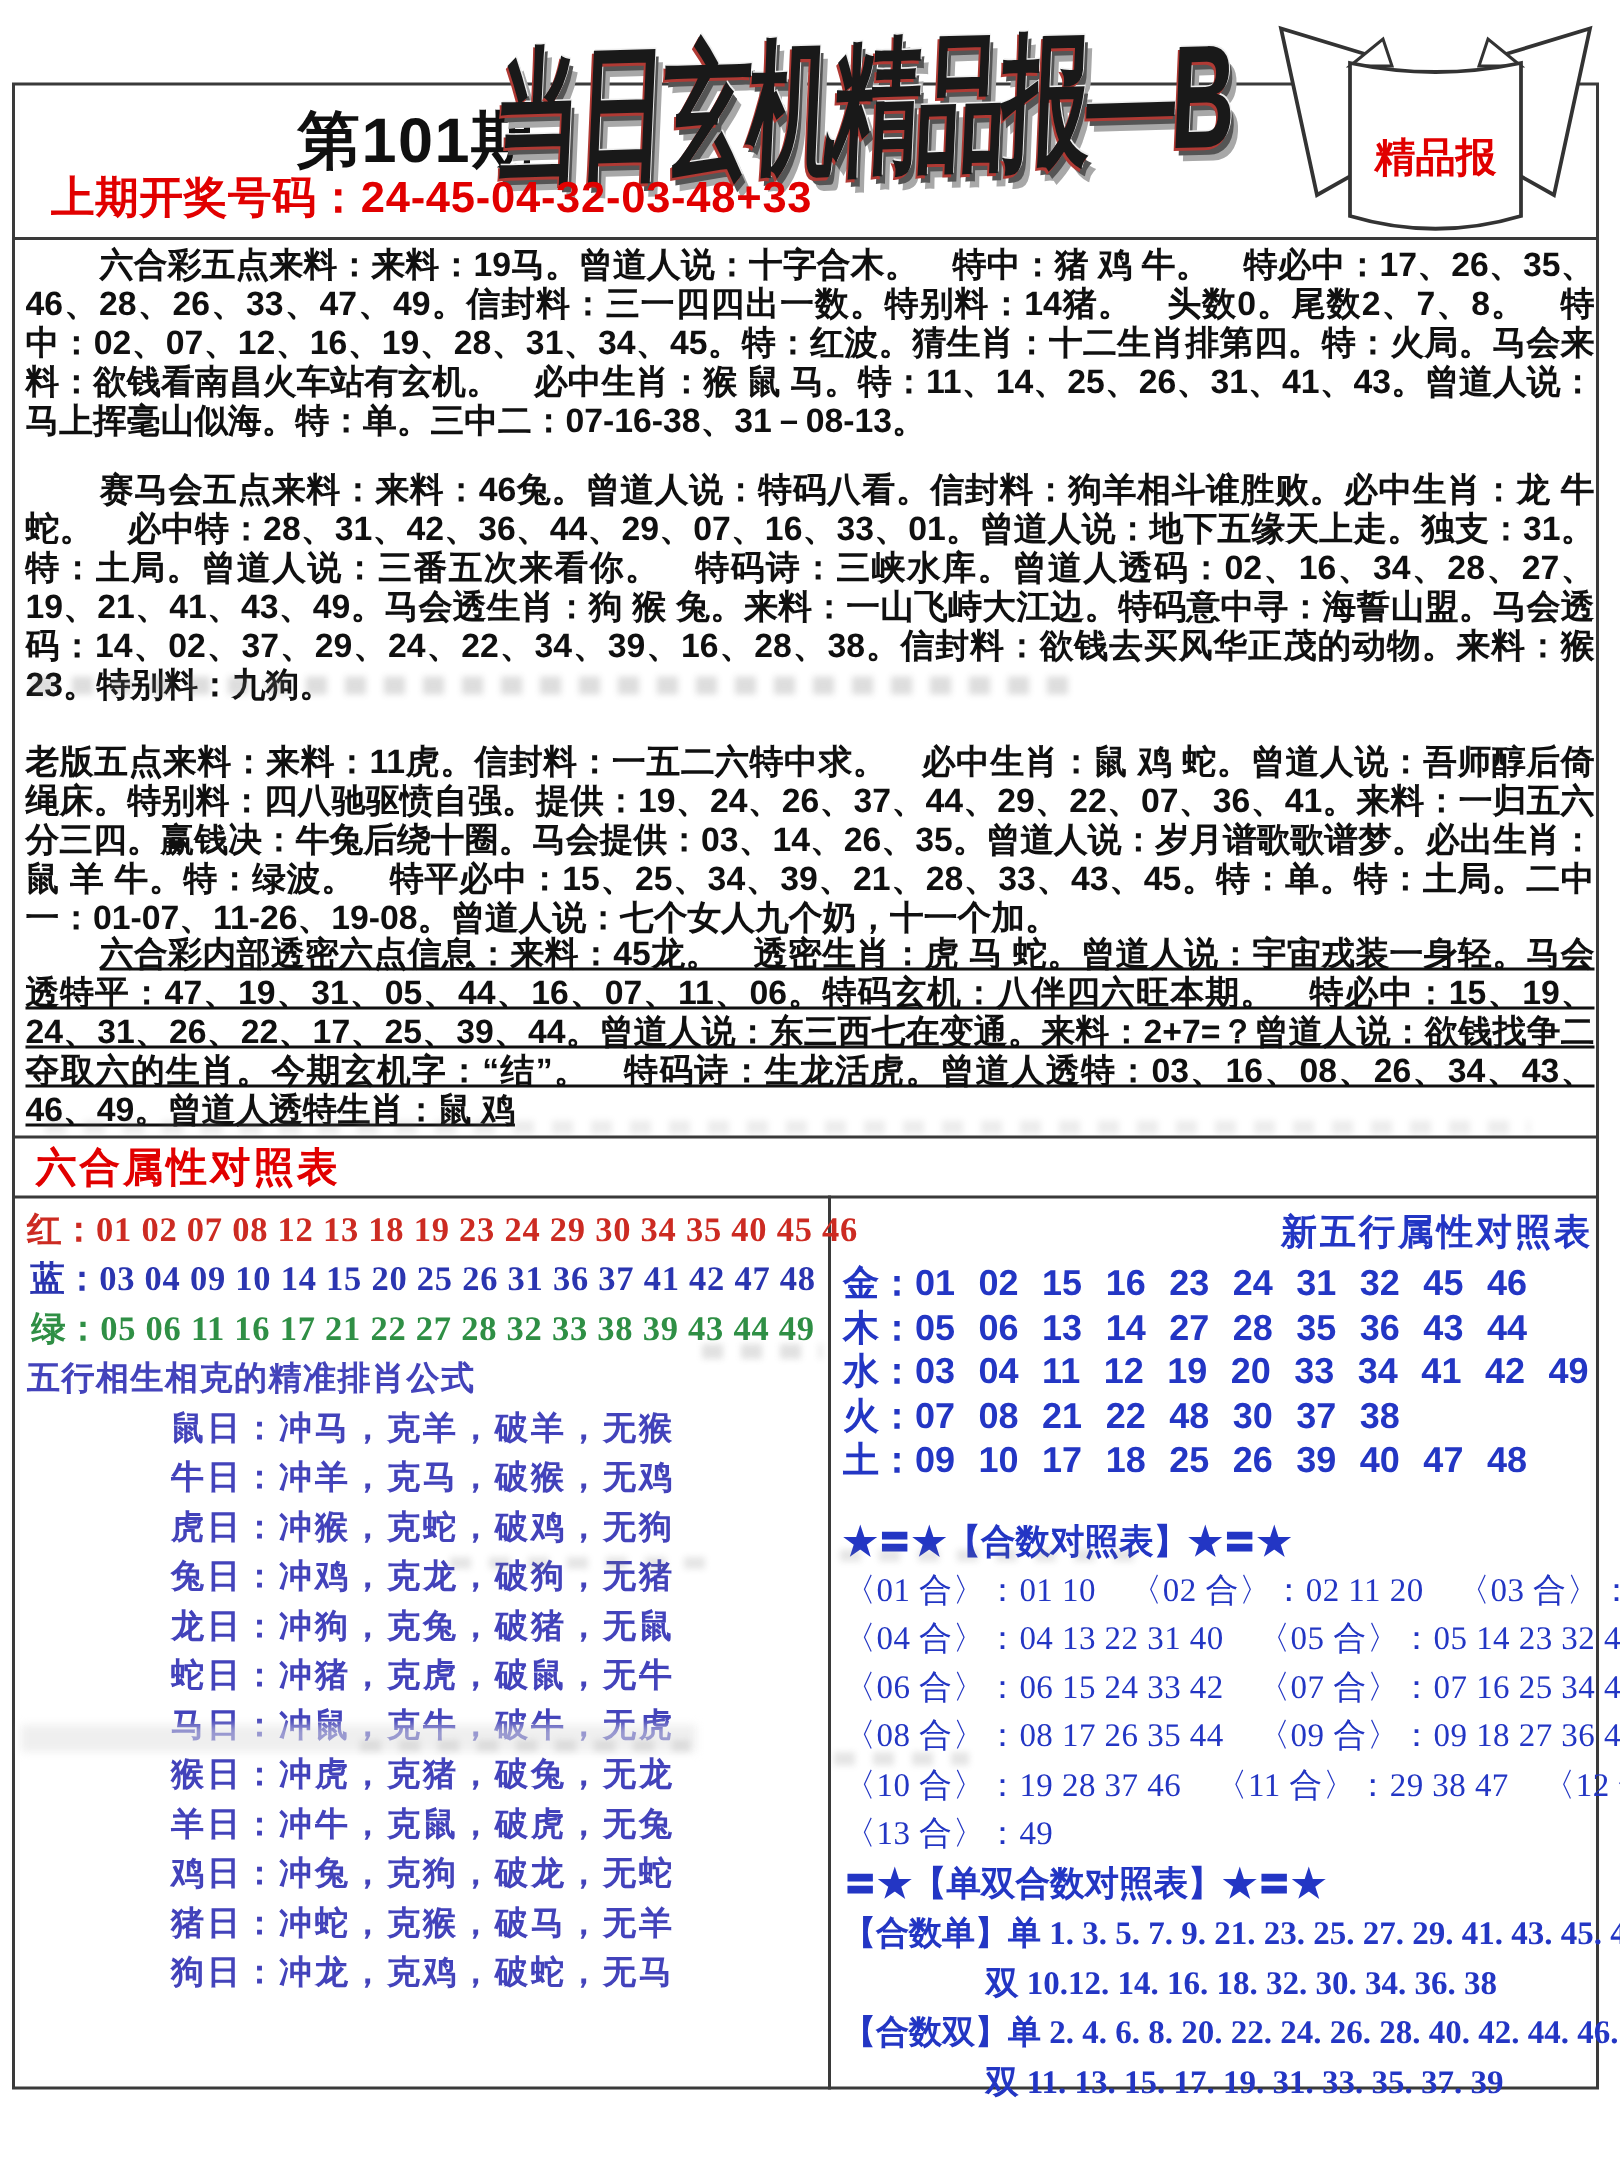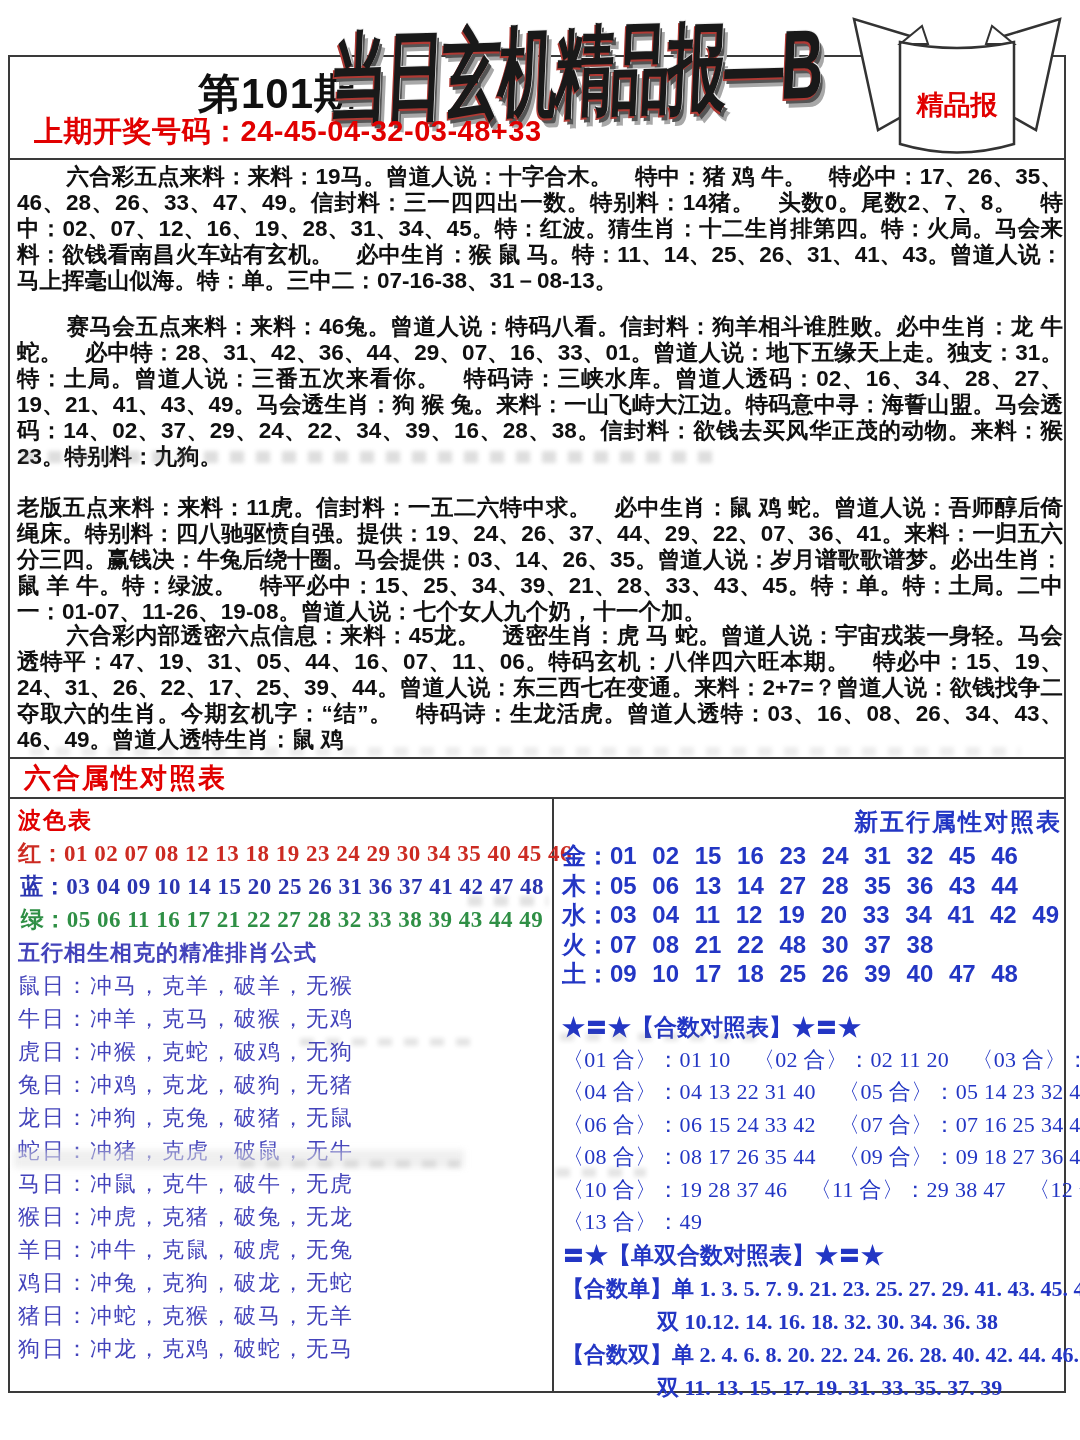--- a/index.html
+++ b/index.html
@@ -26,34 +26,34 @@
   .t-main{color:#191919;text-shadow:-2px 2px 0 #b03a34,1px -1px 0 #efefef;}
   .draw-line{position:absolute;left:34px;top:112px;font-size:29px;font-weight:bold;color:var(--accent-red);letter-spacing:0.5px;}
 
   .banner{position:absolute;left:846px;top:12px;width:222px;height:152px;}
   .banner text{font-weight:bold;fill:var(--accent-red);}
 
   
   .para{position:absolute;left:17px;width:1046px;font-size:22.5px;line-height:26px;font-weight:bold;
         text-align:justify;text-justify:inter-ideograph;color:var(--body-black);}
   .indent{text-indent:2.2em;}
-  #p1{top:164px;} #p2{top:314px;} #p3{top:471px;margin-top:24px;} #p4{top:623px;}
+  #p1{top:164px;} #p2{top:314px;} #p3{top:471px;margin-top:24px;} #p4{top:623px;text-decoration:underline;}
 
   .section-title{position:absolute;left:24px;top:760px;width:1058px;text-align:left;
                  font-size:27px;font-weight:bold;color:var(--accent-red);letter-spacing:2px;}
 
   
   .left-col{position:absolute;left:18px;top:803px;width:528px;}
   .bose-title{font-size:23px;font-weight:bold;color:var(--accent-red);line-height:34px;letter-spacing:2px;}
   .bose-row{line-height:33px;font-size:23px;white-space:nowrap;text-align:center;}
   .bose-row .lbl{font-weight:bold;font-family:"Liberation Sans",sans-serif;}
   .bose-row .nums{font-family:"Liberation Serif",serif;font-weight:bold;letter-spacing:0.5px;}
   .r-red{color:var(--row-red);} .r-blue{color:var(--row-blue);} .r-green{color:var(--row-green);}
   .formula-title{font-size:22px;font-weight:bold;color:var(--zodiac-blue);line-height:33px;letter-spacing:1px;}
-  .zline{font-size:22px;font-weight:normal;color:var(--zodiac-blue);line-height:33px;letter-spacing:2px;}
+  .zline{font-size:22px;font-weight:bold;color:var(--zodiac-blue);line-height:33px;letter-spacing:2px;text-align:center;}
 
   
   .right-col{position:absolute;left:562px;top:803px;width:500px;color:var(--right-blue);}
   .five-title{text-align:right;font-size:24px;font-weight:bold;line-height:38px;letter-spacing:2px;}
   .five-row{font-size:24px;font-weight:bold;line-height:29.5px;white-space:nowrap;}
   .five-row .lbl{letter-spacing:0;}
   .five-row .nums{word-spacing:9px;}
   .spacer20{height:22px;}
   .hesu-title{font-size:23px;font-weight:bold;line-height:33px;}
   .hesu-line{font-family:"Liberation Serif",serif;font-size:22px;line-height:32.5px;white-space:nowrap;letter-spacing:0.3px;}
@@ -94,21 +94,20 @@
 <div class="draw-line">上期开奖号码：24-45-04-32-03-48+33</div>
 
 <div id="p1" class="para indent">六合彩五点来料：来料：19马。曾道人说：十字合木。　特中：猪 鸡 牛。　特必中：17、26、35、46、28、26、33、47、49。信封料：三一四四出一数。特别料：14猪。　头数0。尾数2、7、8。　特中：02、07、12、16、19、28、31、34、45。特：红波。猜生肖：十二生肖排第四。特：火局。马会来料：欲钱看南昌火车站有玄机。　必中生肖：猴 鼠 马。特：11、14、25、26、31、41、43。曾道人说：马上挥毫山似海。特：单。三中二：07-16-38、31－08-13。</div>
 <div id="p2" class="para indent">赛马会五点来料：来料：46兔。曾道人说：特码八看。信封料：狗羊相斗谁胜败。必中生肖：龙 牛 蛇。　必中特：28、31、42、36、44、29、07、16、33、01。曾道人说：地下五缘天上走。独支：31。特：土局。曾道人说：三番五次来看你。　特码诗：三峡水库。曾道人透码：02、16、34、28、27、19、21、41、43、49。马会透生肖：狗 猴 兔。来料：一山飞峙大江边。特码意中寻：海誓山盟。马会透码：14、02、37、29、24、22、34、39、16、28、38。信封料：欲钱去买风华正茂的动物。来料：猴23。特别料：九狗。</div>
 <div id="p3" class="para">老版五点来料：来料：11虎。信封料：一五二六特中求。　必中生肖：鼠 鸡 蛇。曾道人说：吾师醇后倚绳床。特别料：四八驰驱愤自强。提供：19、24、26、37、44、29、22、07、36、41。来料：一归五六分三四。赢钱决：牛兔后绕十圈。马会提供：03、14、26、35。曾道人说：岁月谱歌歌谱梦。必出生肖：鼠 羊 牛。特：绿波。　特平必中：15、25、34、39、21、28、33、43、45。特：单。特：土局。二中一：01-07、11-26、19-08。曾道人说：七个女人九个奶，十一个加。</div>
 <div id="p4" class="para indent">六合彩内部透密六点信息：来料：45龙。　透密生肖：虎 马 蛇。曾道人说：宇宙戎装一身轻。马会透特平：47、19、31、05、44、16、07、11、06。特码玄机：八伴四六旺本期。　特必中：15、19、24、31、26、22、17、25、39、44。曾道人说：东三西七在变通。来料：2+7=？曾道人说：欲钱找争二夺取六的生肖。今期玄机字：“结”。　特码诗：生龙活虎。曾道人透特：03、16、08、26、34、43、46、49。曾道人透特生肖：鼠 鸡</div>
 
 <div class="section-title">六合属性对照表</div>
 
 <div class="left-col">
-  <div class="bose-title">波色表</div>
   <div class="bose-row r-red">
     <span class="lbl">红：</span><span class="nums">01 02 07 08 12 13 18 19 23 24 29 30 34 35 40 45 46</span>
   </div>
   <div class="bose-row r-blue">
     <span class="lbl">蓝：</span><span class="nums">03 04 09 10 14 15 20 25 26 31 36 37 41 42 47 48</span>
   </div>
   <div class="bose-row r-green">
     <span class="lbl">绿：</span><span class="nums">05 06 11 16 17 21 22 27 28 32 33 38 39 43 44 49</span>
   </div>
   <div class="formula-title">五行相生相克的精准排肖公式</div>

